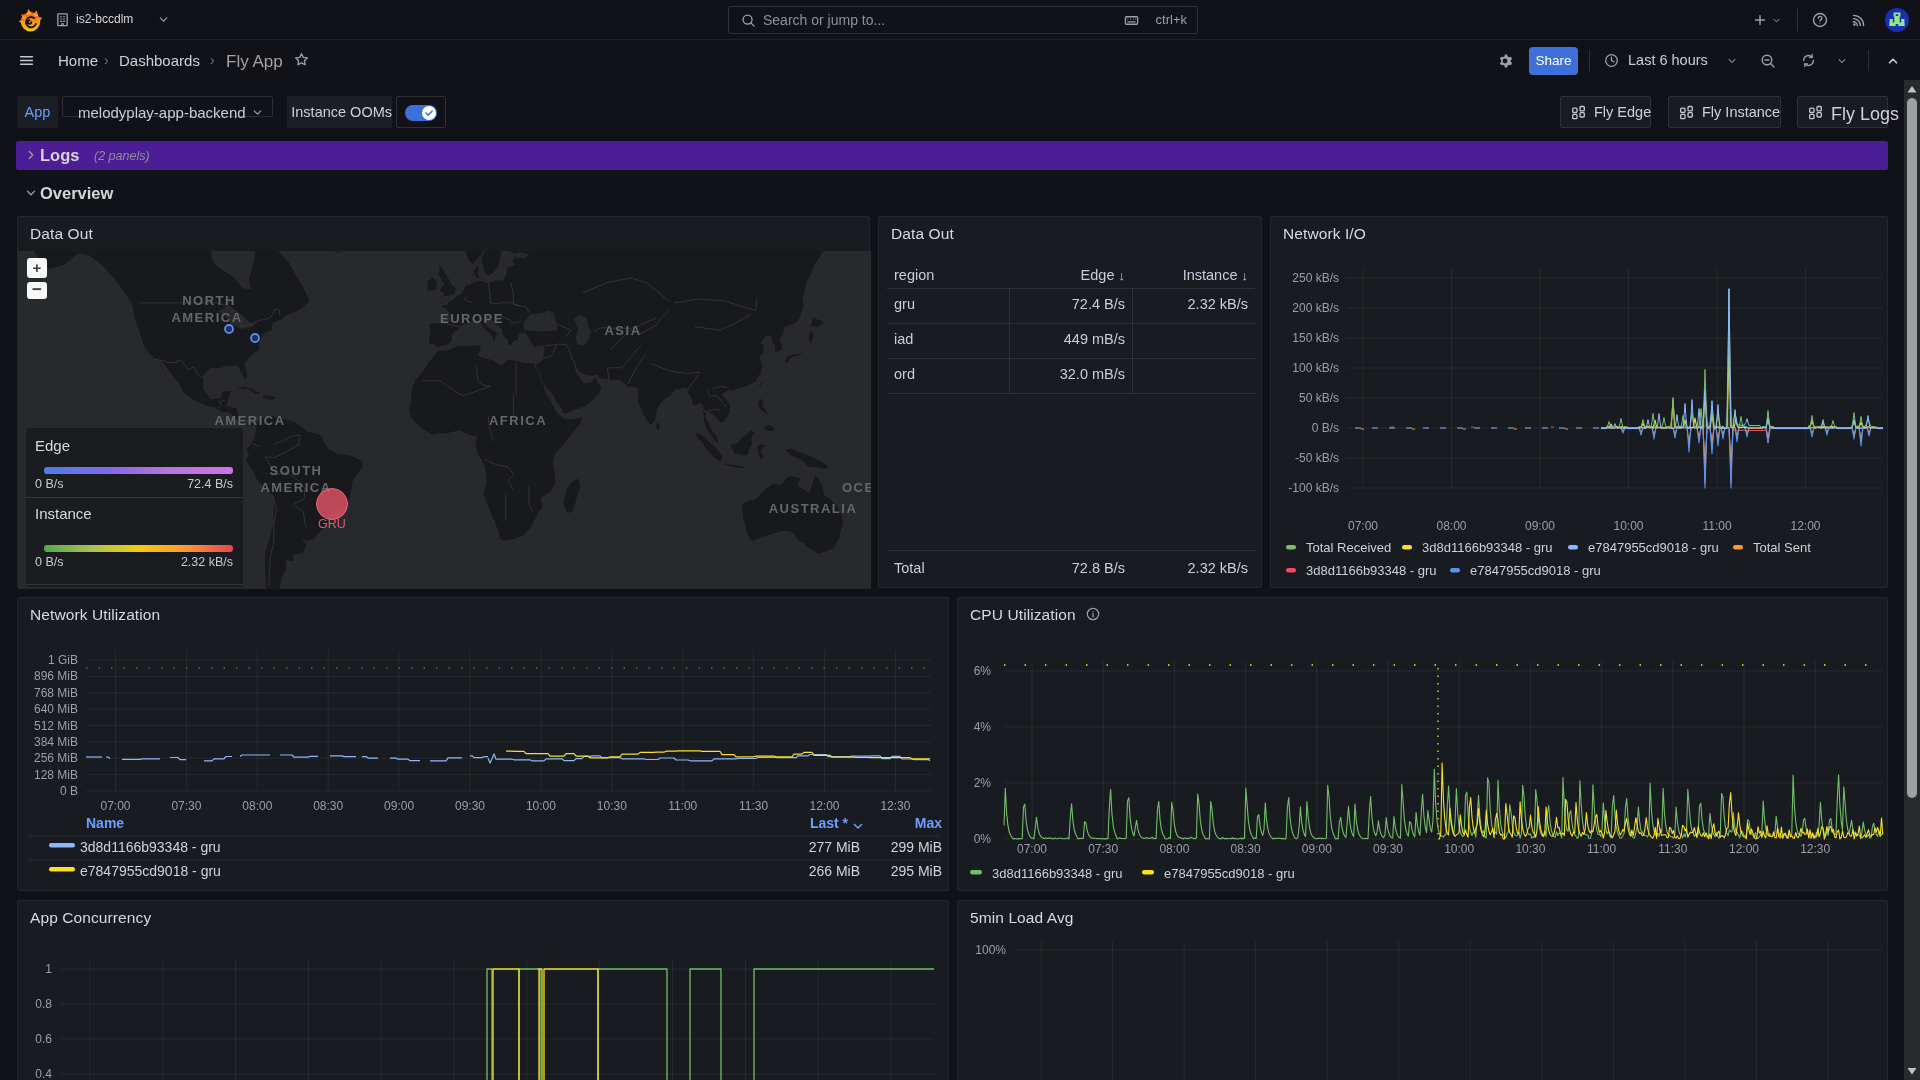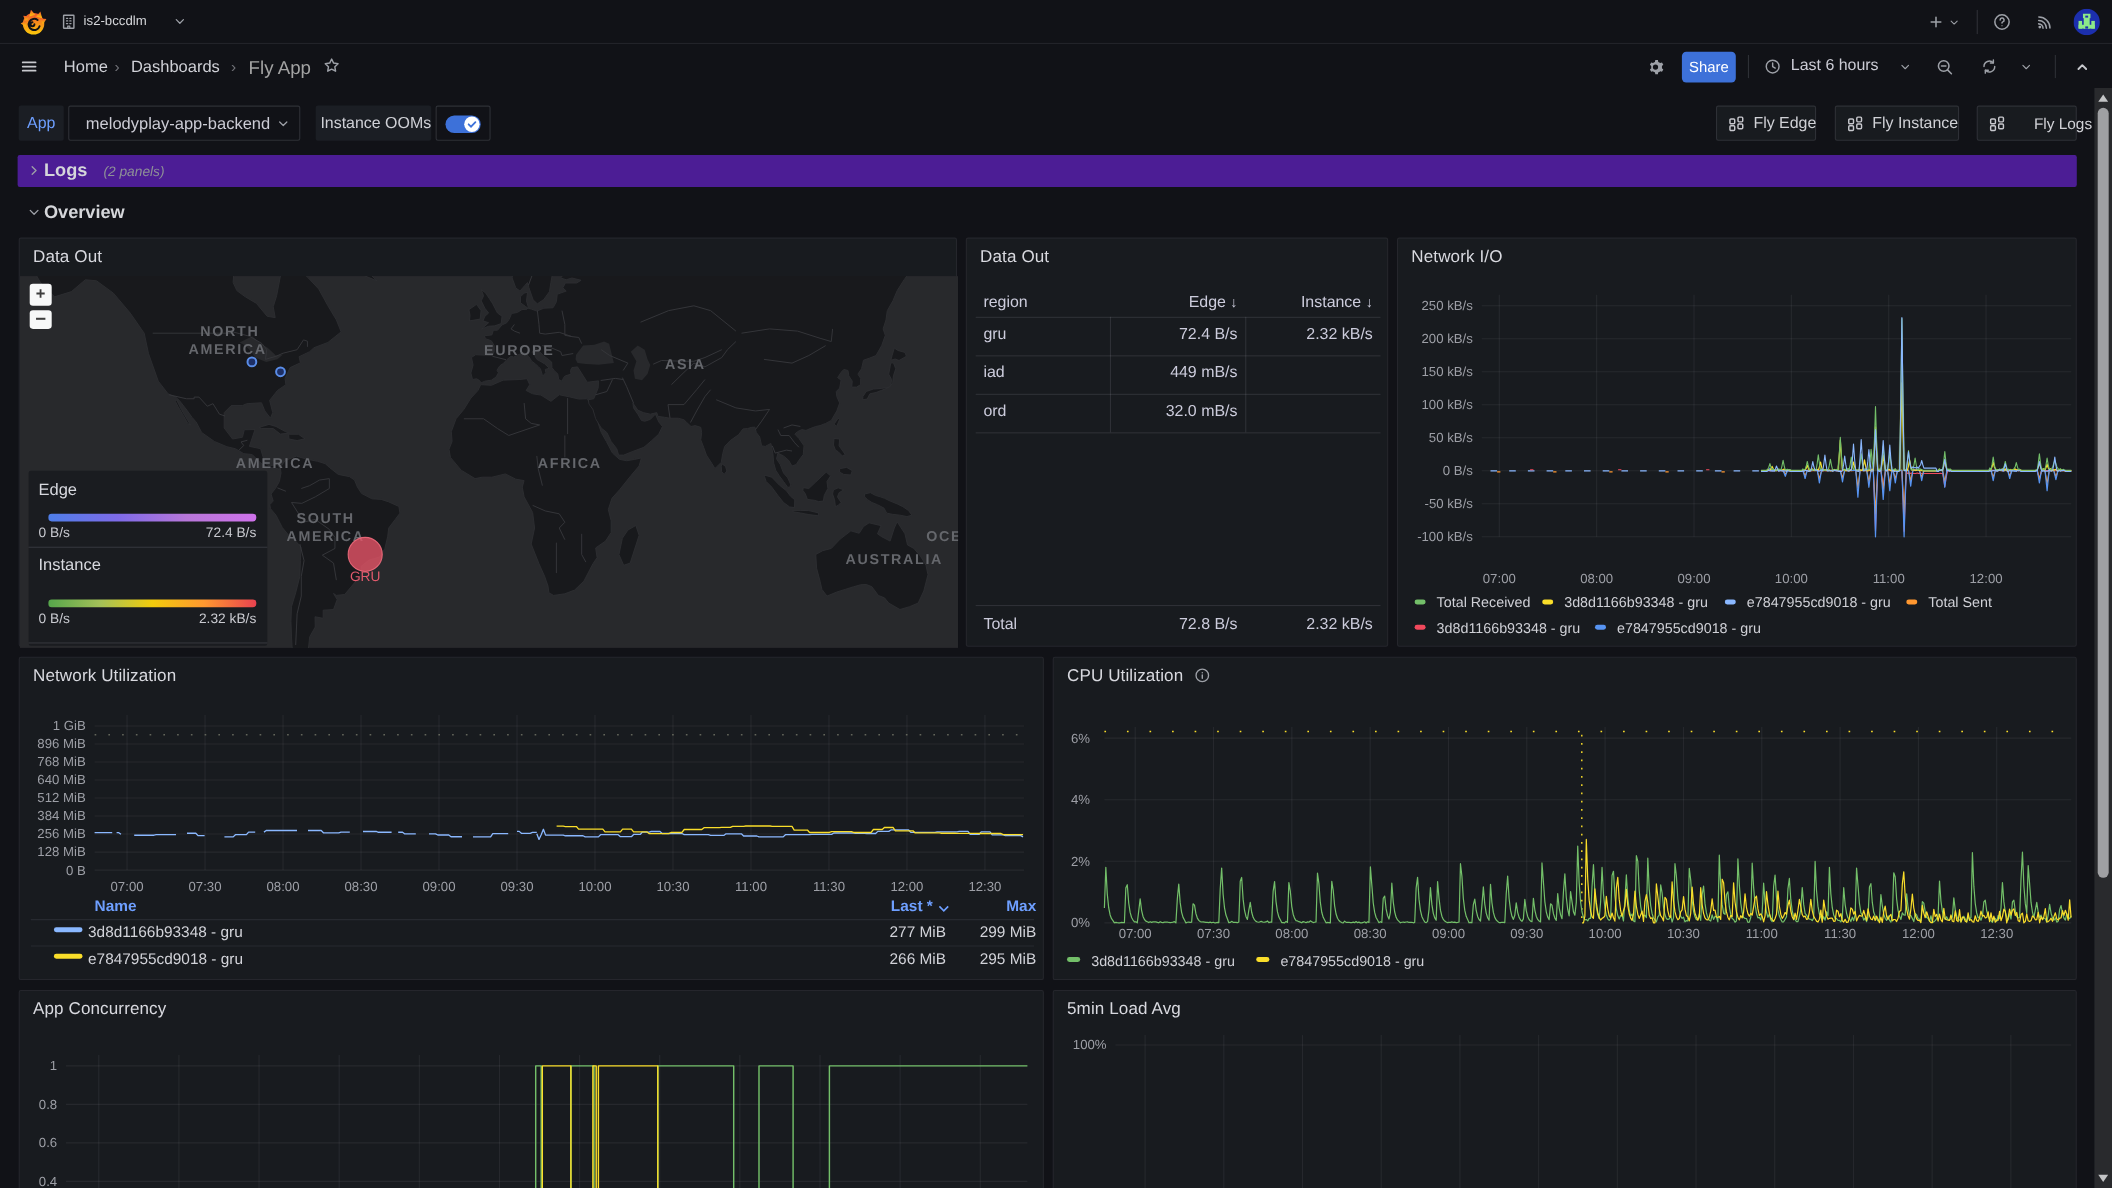--- a/index.html
+++ b/index.html
@@ -33,20 +33,36 @@
         <rect x="3" y="2" width="10" height="12.5" rx="0.5"></rect>
         <path d="M5.8 5h1.2M9 5h1.2M5.8 7.5h1.2M9 7.5h1.2M5.8 10h1.2M9 10h1.2M7 14.5v-2h2v2" stroke-width="1.2"></path>
       </svg>
     </span>
     <div class="abs" style="left:76px;top:12px;font-size:12px;color:#d5d6da">is2-bccdlm</div>
     <span class="ico" style="left:157px;top:13px">
       <svg width="13" height="13" viewBox="0 0 16 16" fill="none" stroke="#9da0a7" stroke-width="1.4" stroke-linecap="round" stroke-linejoin="round">
         <path d="M4 6 l4 4 l4 -4"></path>
       </svg>
     </span>
+    <div class="abs" style="left:728px;top:6px;width:470px;height:28px;border:1px solid #303138;border-radius:2px;background:#111217">
+      <span class="ico" style="left:12px;top:6px">
+        <svg width="15" height="15" viewBox="0 0 16 16" fill="none" stroke="#9da0a7" stroke-width="1.4" stroke-linecap="round" stroke-linejoin="round">
+          <circle cx="7" cy="7" r="4.8"></circle>
+          <path d="M10.5 10.5 L14 14"></path>
+        </svg>
+      </span>
+      <div class="abs" style="left:34px;top:5px;font-size:14px;color:#8e9097">Search or jump to...</div>
+      <span class="ico" style="right:58px;top:6px">
+        <svg width="15" height="15" viewBox="0 0 16 16" fill="none" stroke="#9da0a7" stroke-width="1.4" stroke-linecap="round" stroke-linejoin="round">
+          <rect x="1.5" y="4" width="13" height="8" rx="1"></rect>
+          <path d="M4 6.5h.01M7 6.5h.01M10 6.5h.01M12.5 6.5h.01M4 9.5h8" stroke-width="1.2"></path>
+        </svg>
+      </span>
+      <div class="abs" style="right:10px;top:5px;font-size:13px;color:#9da0a7">ctrl+k</div>
+    </div>
     <span class="ico" style="left:1753px;top:13px">
       <svg width="14" height="14" viewBox="0 0 16 16" fill="none" stroke="#9da0a7" stroke-width="1.4" stroke-linecap="round" stroke-linejoin="round">
         <path d="M8 3v10M3 8h10" stroke-width="1.6"></path>
       </svg>
     </span>
     <span class="ico" style="left:1771px;top:15px">
       <svg width="11" height="11" viewBox="0 0 16 16" fill="none" stroke="#9da0a7" stroke-width="1.4" stroke-linecap="round" stroke-linejoin="round">
         <path d="M4 6 l4 4 l4 -4"></path>
       </svg>
     </span>
@@ -129,21 +145,21 @@
       </svg>
     </span>
     <div class="abs" style="left:1868px;top:10px;width:1px;height:21px;background:#2e3036"></div>
     <span class="ico" style="left:1886px;top:14px">
       <svg width="14" height="14" viewBox="0 0 16 16" fill="none" stroke="#c7c8cd" stroke-width="1.4" stroke-linecap="round" stroke-linejoin="round">
         <path d="M4 10 l4 -4 l4 4" stroke-width="2"></path>
       </svg>
     </span>
   </div>
 <div class="abs" style="left:17px;top:96px;width:41px;height:32px;background:#1b1e24;border-radius:2px;text-align:center;line-height:32px;font-size:14.5px;color:#6e9fff">App</div>
-<div class="abs" style="left:62px;top:96px;width:211px;height:32px;border:1px solid #2e3036;border-radius:2px;background:#111217">
+<div class="abs" style="left:62px;top:96px;width:211px;height:21px;border:1px solid #2e3036;border-radius:2px;background:#111217">
     <div class="abs" style="left:15px;top:7px;font-size:15px;color:#ccccd5">melodyplay-app-backend</div>
     <span class="ico" style="right:8px;top:9px">
       <svg width="13" height="13" viewBox="0 0 16 16" fill="none" stroke="#9da0a7" stroke-width="1.4" stroke-linecap="round" stroke-linejoin="round">
         <path d="M4 6 l4 4 l4 -4"></path>
       </svg>
     </span>
   </div>
 <div class="abs" style="left:287px;top:96px;width:105px;height:32px;background:#1b1e24;border-radius:2px;text-align:right;line-height:32px;font-size:14.5px;color:#cfd0d6">Instance OOMs</div>
 <div class="abs" style="left:396px;top:96px;width:50px;height:32px;border:1px solid #2e3036;border-radius:2px">
 <div class="abs" style="left:8px;top:8px;width:32px;height:16px;background:#3d71d9;border-radius:8px">
@@ -178,21 +194,21 @@
   </div>
 <div class="abs" style="left:1797px;top:96px;width:91px;height:32px;border:1px solid #2e3036;border-radius:2px;background:#181b1f">
     <span class="ico" style="left:10px;top:8px">
       <svg width="15" height="15" viewBox="0 0 16 16" fill="none" stroke="#c7c8cd" stroke-width="1.4" stroke-linecap="round" stroke-linejoin="round">
         <rect x="1.8" y="3.4" width="4.6" height="4.6" rx="1"></rect>
         <rect x="9.6" y="1.6" width="4.6" height="4.6" rx="1"></rect>
         <rect x="1.8" y="10" width="4.6" height="4.6" rx="1"></rect>
         <rect x="9.6" y="8.2" width="4.6" height="4.6" rx="1"></rect>
       </svg>
     </span>
-    <div class="abs" style="left:51px;top:7px;font-size:14px;color:#d0d1d6;white-space:nowrap">Fly Logs</div>
+    <div class="abs" style="left:33px;top:7px;font-size:18px;color:#d0d1d6;white-space:nowrap">Fly Logs</div>
   </div>
 <div class="abs" style="left:16px;top:141px;width:1872px;height:29px;background:#4c1d95;border-radius:2px">
     <span class="ico" style="left:8px;top:7px">
       <svg width="14" height="14" viewBox="0 0 16 16" fill="none" stroke="#9da0a7" stroke-width="1.4" stroke-linecap="round" stroke-linejoin="round">
         <path d="M6 4 l4 4 l-4 4"></path>
       </svg>
     </span>
     <div class="abs" style="left:24px;top:5px;font-size:16.5px;font-weight:bold;color:#d5d6da">Logs</div>
     <div class="abs" style="left:78px;top:8px;font-size:12.5px;font-style:italic;color:#8e9097">(2 panels)</div>
   </div>

